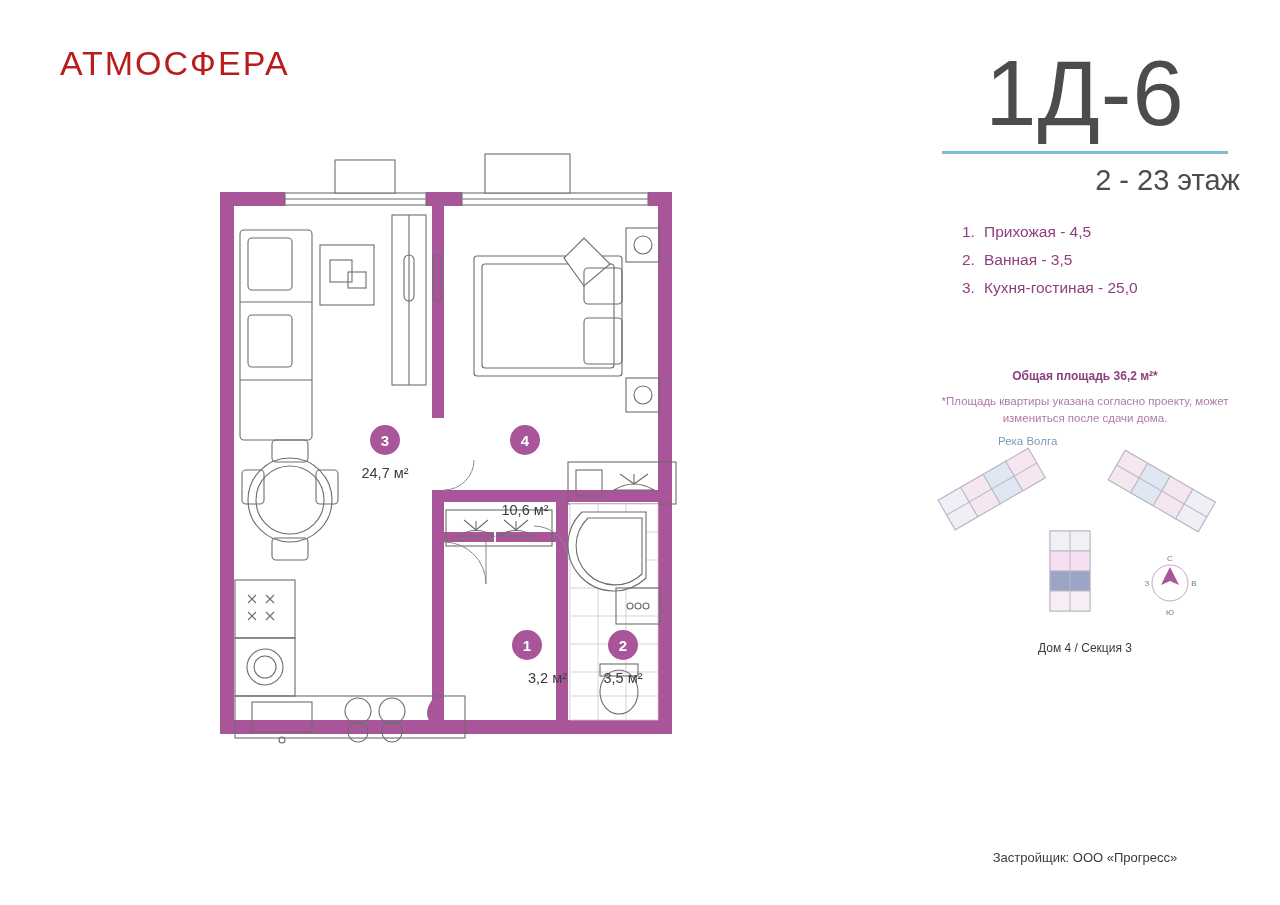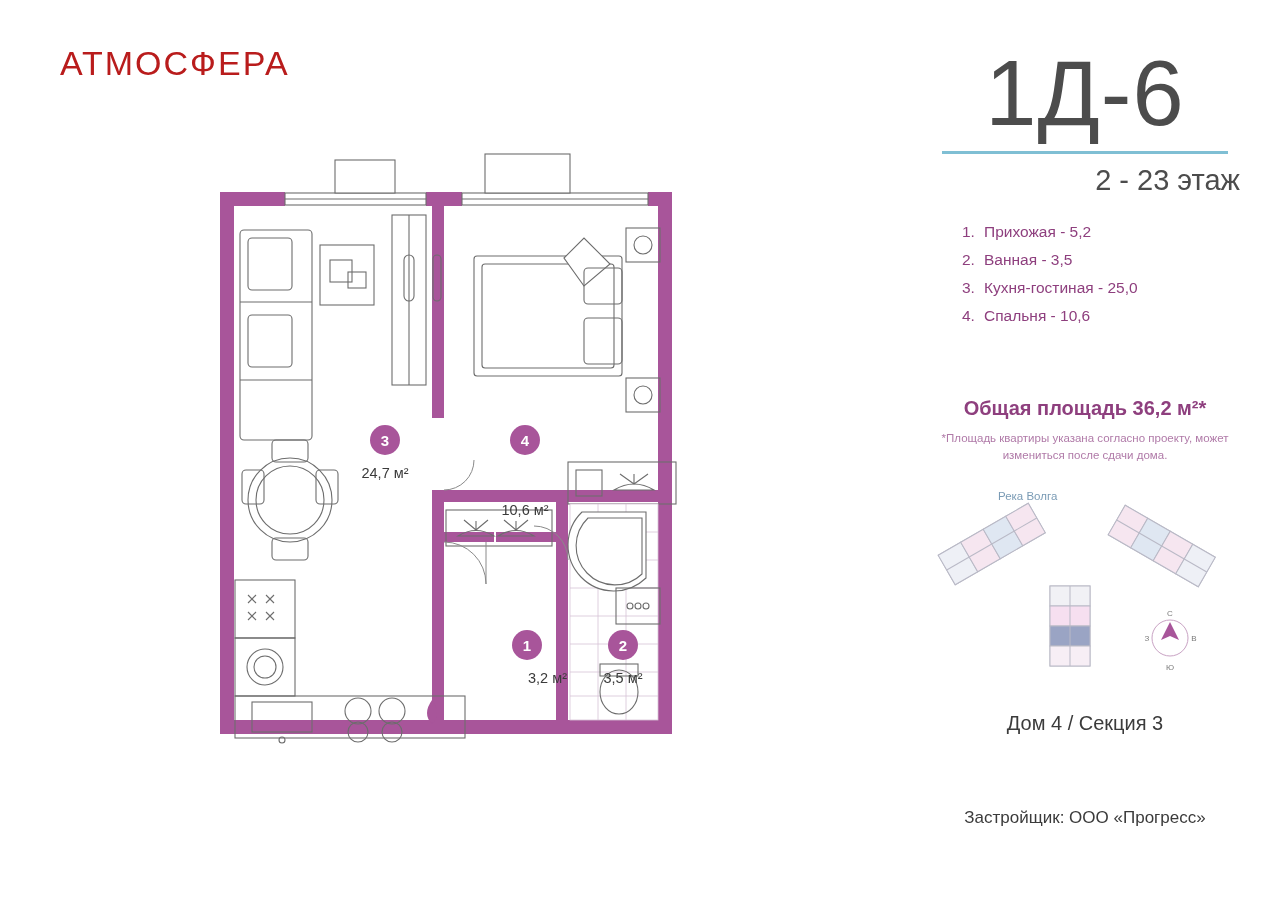--- a/index.html
+++ b/index.html
@@ -65,58 +65,58 @@
     white-space: nowrap;
   }
   #room-list li .num {
     display: inline-block;
     width: 22px;
     color: #8e3f7e;
   }
   #total-area {
     margin-top: 72px;
     text-align: center;
-    font-size: 20px;
+    font-size: 12px;
     font-weight: bold;
     color: #8e3f7e;
   }
   #area-note {
     margin-top: 10px;
     text-align: center;
     font-size: 11.5px;
     line-height: 1.45;
     color: #b07aa8;
   }
   
   #site-plan {
     position: relative;
     width: 300px;
     height: 200px;
-    margin-top: 26px;
+    margin-top: 8px;
   }
   #river-label {
     position: absolute;
     left: 68px;
     top: 0px;
     font-size: 11.5px;
     color: #7a9bb5;
   }
   #house-section {
     text-align: center;
-    font-size: 20px;
+    font-size: 12px;
     color: #3b3b3b;
-    margin-top: 22px;
+    margin-top: 6px;
   }
   #developer {
     position: absolute;
     left: 930px;
-    top: 808px;
+    top: 850px;
     width: 310px;
     text-align: center;
-    font-size: 17px;
+    font-size: 13px;
     color: #3b3b3b;
   }
   
   #floorplan {
     position: absolute;
     left: 180px;
     top: 140px;
   }
   .badge-label {
     position: absolute;
@@ -313,31 +313,28 @@
 </div>
 
 <div id="right-panel">
 
   <div id="plan-code">1Д-6</div>
   <div id="code-rule"></div>
   <div id="floors">2 - 23 этаж</div>
 
   <ul id="room-list">
     <li>
-      <span class="num">1.</span><span>Прихожая - 5,2</span>
+      <span class="num">1.</span><span>Прихожая - 4,5</span>
     </li>
     <li>
       <span class="num">2.</span><span>Ванная - 3,5</span>
     </li>
     <li>
       <span class="num">3.</span><span>Кухня-гостиная - 25,0</span>
     </li>
-    <li>
-      <span class="num">4.</span><span>Спальня - 10,6</span>
-    </li>
   </ul>
 
   <div id="total-area">Общая площадь 36,2 м²*</div>
   <div id="area-note">*Площадь квартиры указана согласно проекту, может измениться после сдачи дома.</div>
 
   <div id="site-plan">
     <div id="river-label">Река Волга</div>
 
     <svg width="300" height="200" viewBox="0 0 300 200" xmlns="http://www.w3.org/2000/svg">
 

